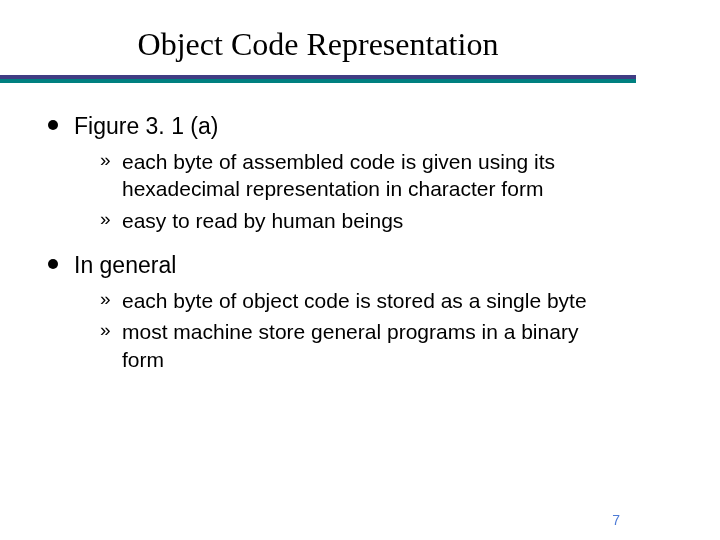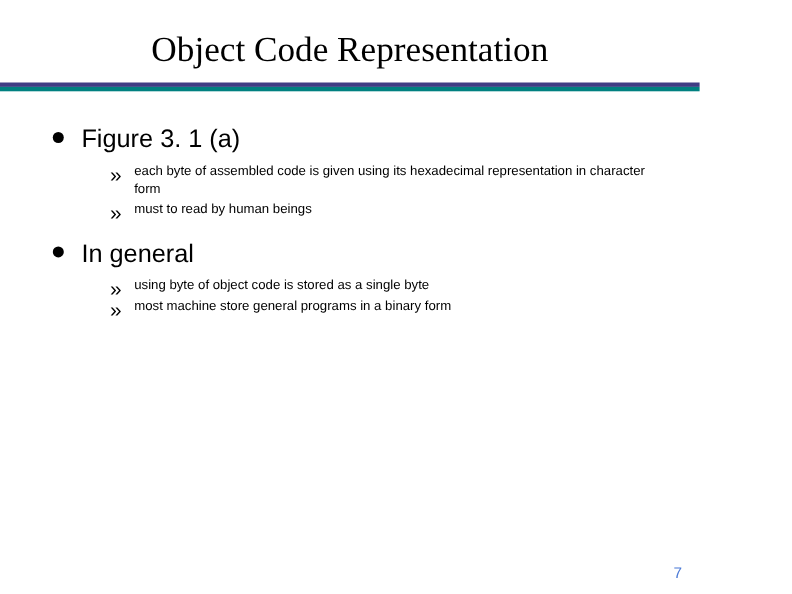--- a/index.html
+++ b/index.html
@@ -70,21 +70,21 @@
     height: 10px;
     background: #000000;
     border-radius: 50%;
   }
   ul.level2 {
     list-style: none;
     margin: 6px 0 16px 0;
     padding: 0 0 0 26px;
   }
   ul.level2 > li {
-    font-size: 12px;
+    font-size: 21px;
     line-height: 1.3;
     position: relative;
     padding-left: 22px;
     margin-bottom: 4px;
   }
   ul.level2 > li::before {
     content: "»";
     position: absolute;
     left: 0;
     top: 0;
@@ -111,28 +111,28 @@
     <div class="bottom"></div>
   </div>
 
   <div class="content">
     <ul class="level1">
 
       <li>
         <span>Figure 3. 1 (a)</span>
         <ul class="level2">
           <li>each byte of assembled code is given using its hexadecimal representation in character form</li>
-          <li>must to read by human beings</li>
+          <li>easy to read by human beings</li>
         </ul>
       </li>
 
       <li>
         <span>In general</span>
         <ul class="level2">
-          <li>using byte of object code is stored as a single byte</li>
+          <li>each byte of object code is stored as a single byte</li>
           <li>most machine store general programs in a binary form</li>
         </ul>
       </li>
 
     </ul>
   </div>
 
   <div class="pagenum">7</div>
 
 </div>

